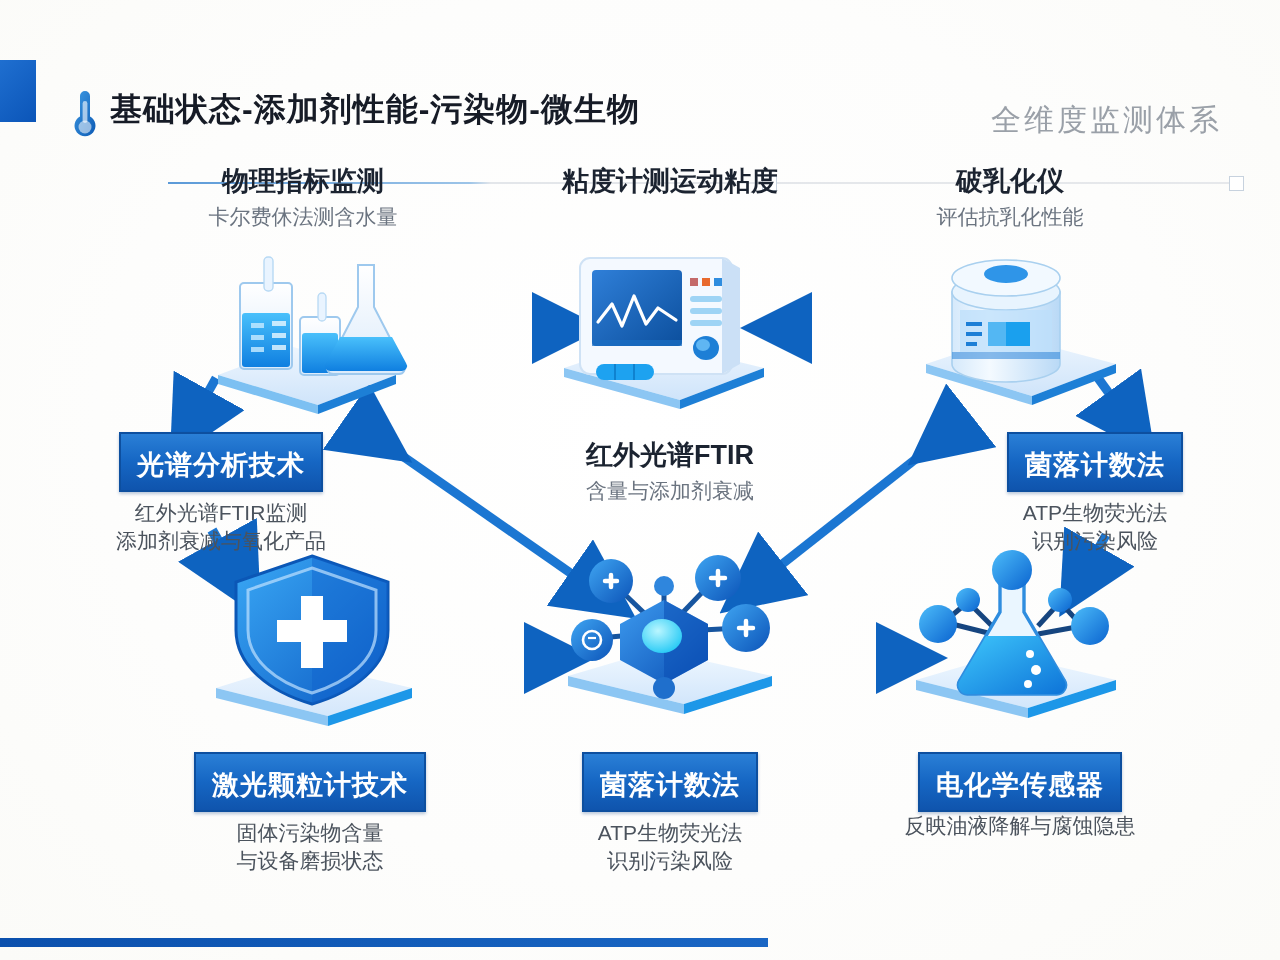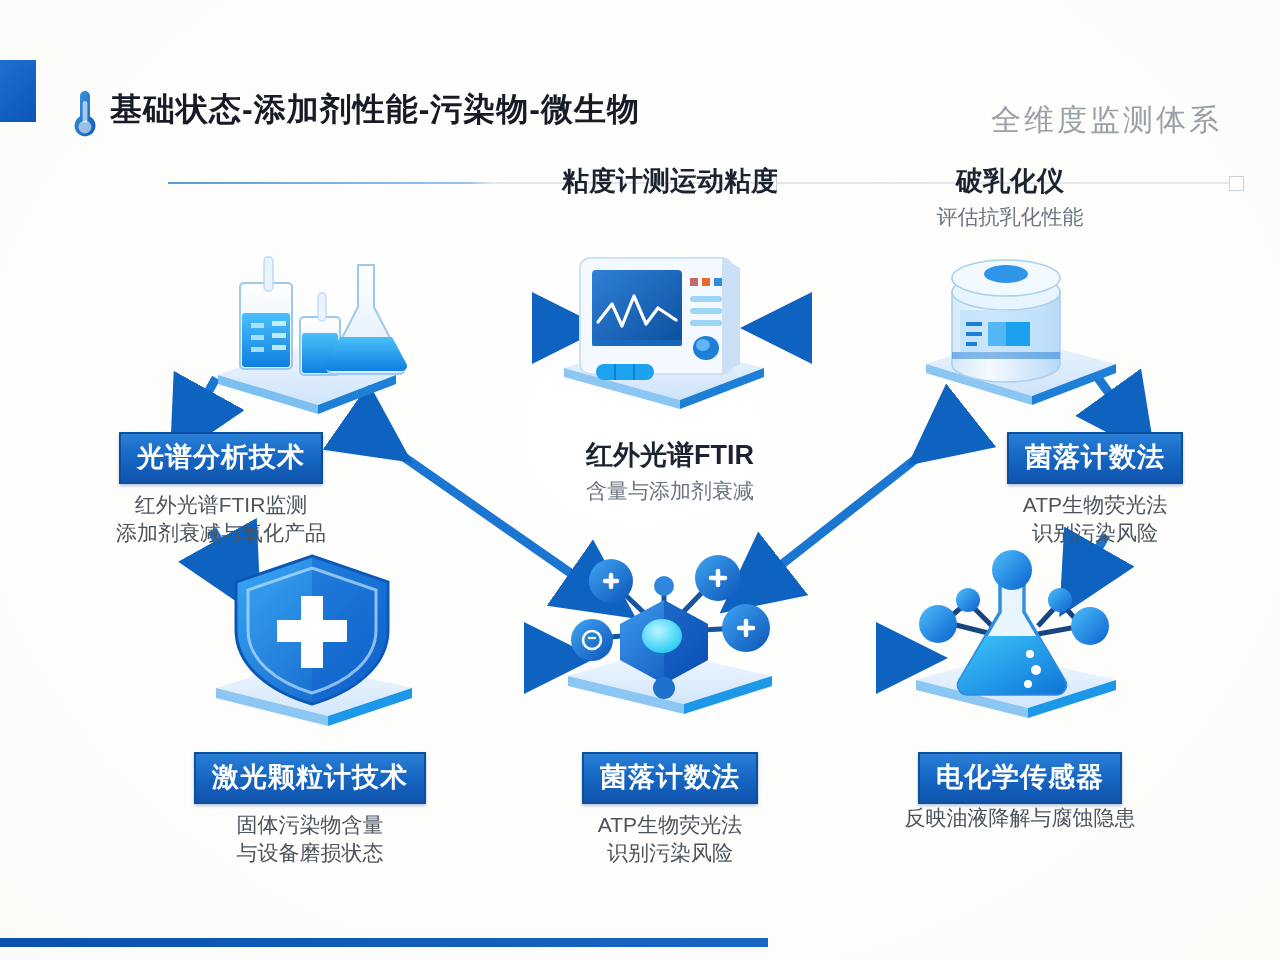--- a/index.html
+++ b/index.html
@@ -32,21 +32,21 @@
   .rule-dot.d2{left:1229px;}
 
   
   .footer-bar{position:absolute;left:0;top:938px;width:768px;height:9px;
      background:linear-gradient(90deg,#0b50ad 0%,#1560bd 70%,#1a66c4 100%);}
 
   
   .node{position:absolute;text-align:center;}
   .node .title{font-size:27px;font-weight:bold;color:#1b2330;line-height:1.18;white-space:nowrap;}
   .node .sub{font-size:21px;color:#6b7480;line-height:1.30;white-space:nowrap;margin-top:5px;}
-  .badge{display:inline-block;padding:5px 16px 7px 16px;
+  .badge{display:inline-block;padding:13px 16px 7px 16px;
      background:linear-gradient(180deg,#2a7fd6 0%,#1667c4 48%,#0f54ad 100%);
      border:2px solid #0d4f9f;
      color:#ffffff;font-size:27px;font-weight:bold;letter-spacing:1px;
      box-shadow:0 2px 3px rgba(10,60,130,.28);white-space:nowrap;font-family:Liberation Serif, serif;}
   .node .sub-b{font-size:21px;color:#4b535d;line-height:1.32;white-space:nowrap;margin-top:7px;}
 
   
   .icon-box{position:absolute;}
   svg{display:block;overflow:visible;}
 
@@ -352,20 +352,24 @@
       <circle cx="128" cy="136" r="4" fill="#ffffff"></circle>
 
       <circle cx="112" cy="22" r="20" fill="url(#atm)"></circle>
       <circle cx="68" cy="52" r="12" fill="url(#atm)"></circle>
       <circle cx="38" cy="76" r="19" fill="url(#atm)"></circle>
       <circle cx="160" cy="52" r="12" fill="url(#atm)"></circle>
       <circle cx="190" cy="78" r="19" fill="url(#atm)"></circle>
     </svg>
   </div>
 
+  <div class="node" style="left:168px;top:166px;width:270px;">
+    <div class="title">物理指标监测</div>
+    <div class="sub">卡尔费休法测含水量</div>
+  </div>
 
   <div class="node" style="left:520px;top:166px;width:300px;">
     <div class="title">粘度计测运动粘度</div>
   </div>
 
   <div class="node" style="left:885px;top:166px;width:250px;">
     <div class="title">破乳化仪</div>
     <div class="sub">评估抗乳化性能</div>
   </div>
 

